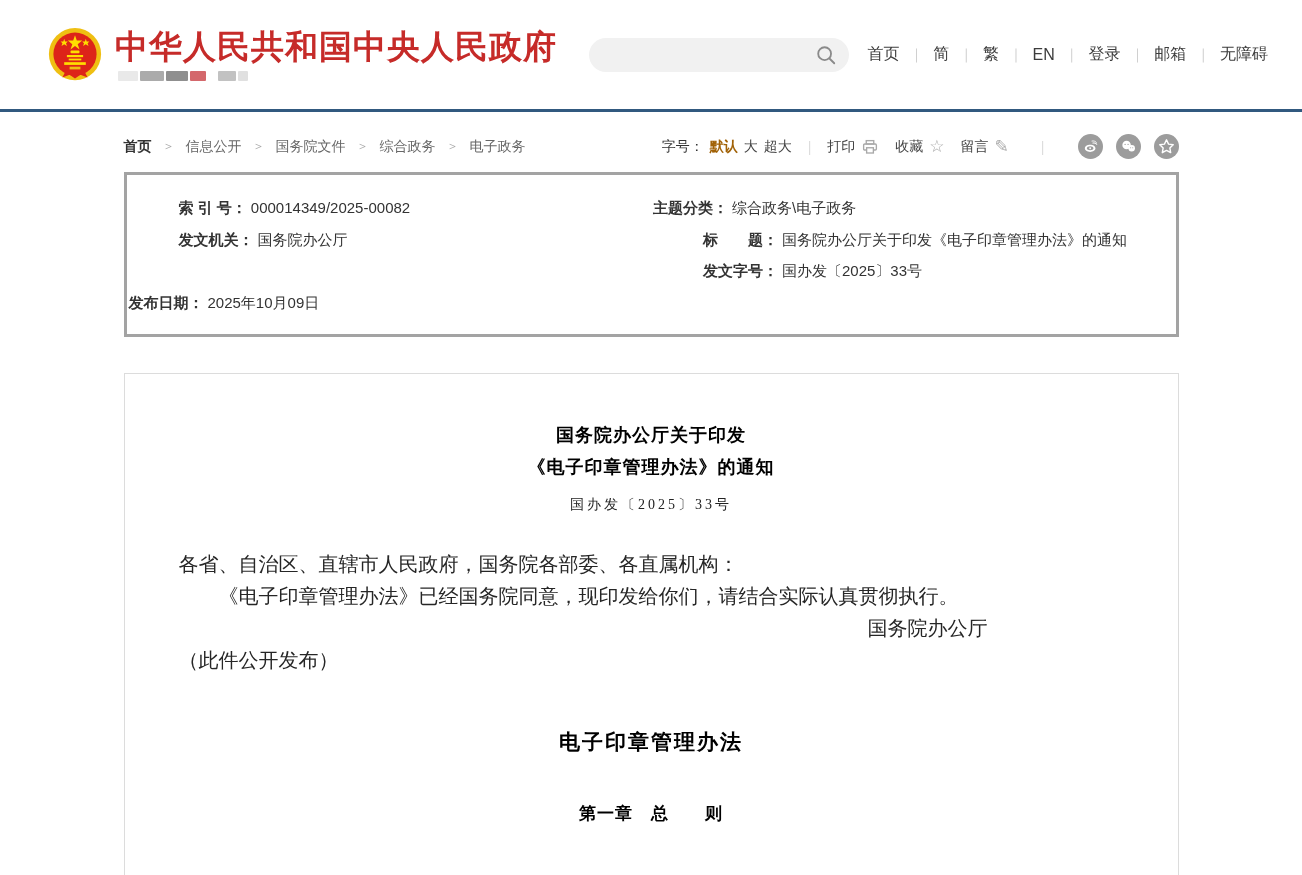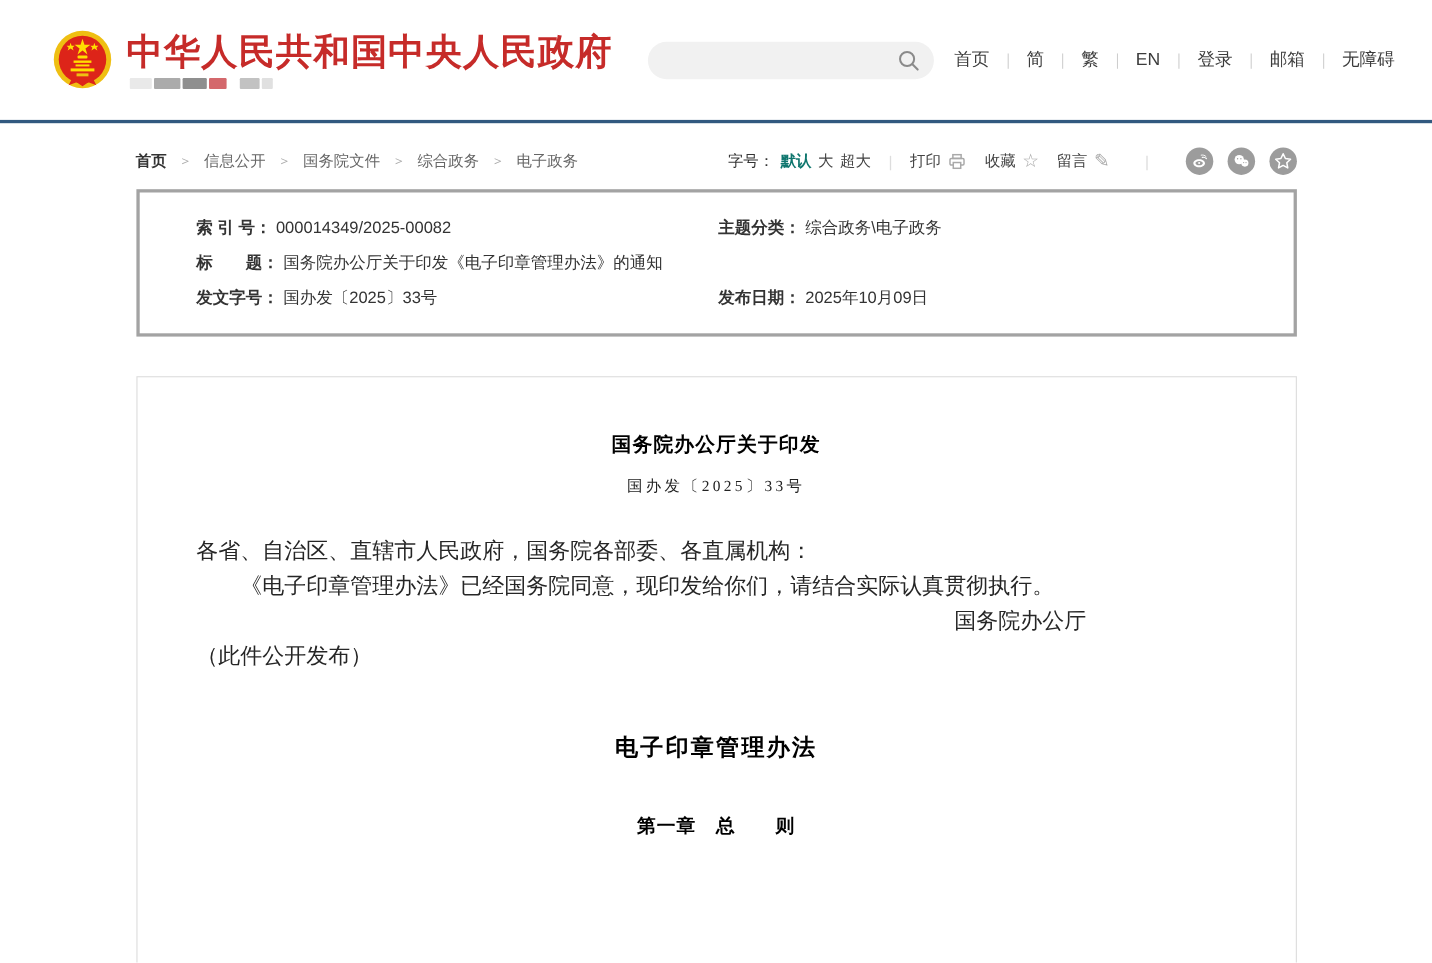--- a/index.html
+++ b/index.html
@@ -37,21 +37,21 @@
   
   .crumb-row { margin-top:22px; display:flex; align-items:center; justify-content:space-between;
     font-size:14px; }
   .crumbs { display:flex; align-items:center; }
   .crumb { color:#666; cursor:pointer; }
   .crumb.first { color:#333; font-weight:bold; }
   .crumb-sep { color:#aaa; margin:0 11px; font-size:12px; }
   .tools { display:flex; align-items:center; color:#444; }
   .fontsize-label { color:#333; }
   .font-opt { margin-left:6px; cursor:pointer; color:#444; }
-  .font-opt.active { color:#0f766e; font-weight:bold; }
+  .font-opt.active { color:#a16207; font-weight:bold; }
   .tool-sep { color:#ddd; margin:0 16px; }
   .tool-item { display:flex; align-items:center; cursor:pointer; margin-right:16px;text-align:center; }
   .tool-item:last-of-type { margin-right:0; }
   .tool-item .t-label { margin-right:6px; }
   .glyph-icon { color:#a9a9a9; font-size:17px; line-height:1; }
   .share-group { display:flex; align-items:center; margin-left:4px; }
   .share-circle { width:25px; height:25px; border-radius:50%; background:#9c9c9c;
     display:flex; align-items:center; justify-content:center; margin-left:13px; cursor:pointer; }
 
   
@@ -209,36 +209,40 @@
   </div>
 
   <div class="meta-box">
     <div class="meta-cell left">
       <span class="meta-label">索 引 号：</span><span class="meta-value">000014349/2025-00082</span>
     </div>
     <div class="meta-cell right">
       <span class="meta-label">主题分类：</span><span class="meta-value">综合政务\电子政务</span>
     </div>
     <div class="meta-cell left">
+      <span class="meta-label">发文机关：</span><span class="meta-value">国务院办公厅</span>
+    </div>
+    <div class="meta-cell left">
       <span class="meta-label">标　　题：</span><span class="meta-value">国务院办公厅关于印发《电子印章管理办法》的通知</span>
     </div>
     <div class="meta-cell right">
       <span class="meta-label"></span><span class="meta-value"></span>
     </div>
     <div class="meta-cell left">
       <span class="meta-label">发文字号：</span><span class="meta-value">国办发〔2025〕33号</span>
     </div>
     <div class="meta-cell right">
       <span class="meta-label">发布日期：</span><span class="meta-value">2025年10月09日</span>
     </div>
   </div>
 
   <div class="doc-box">
     <div class="doc-title">
       <div>国务院办公厅关于印发</div>
+      <div>《电子印章管理办法》的通知</div>
     </div>
     <div class="doc-number">国办发〔2025〕33号</div>
 
     <div class="doc-body">
       <p class="p-salutation">各省、自治区、直辖市人民政府，国务院各部委、各直属机构：</p>
       <p class="p-indent">《电子印章管理办法》已经国务院同意，现印发给你们，请结合实际认真贯彻执行。</p>
       <div class="sig-block">
         <p>国务院办公厅</p>
       </div>
       <p>（此件公开发布）</p>

